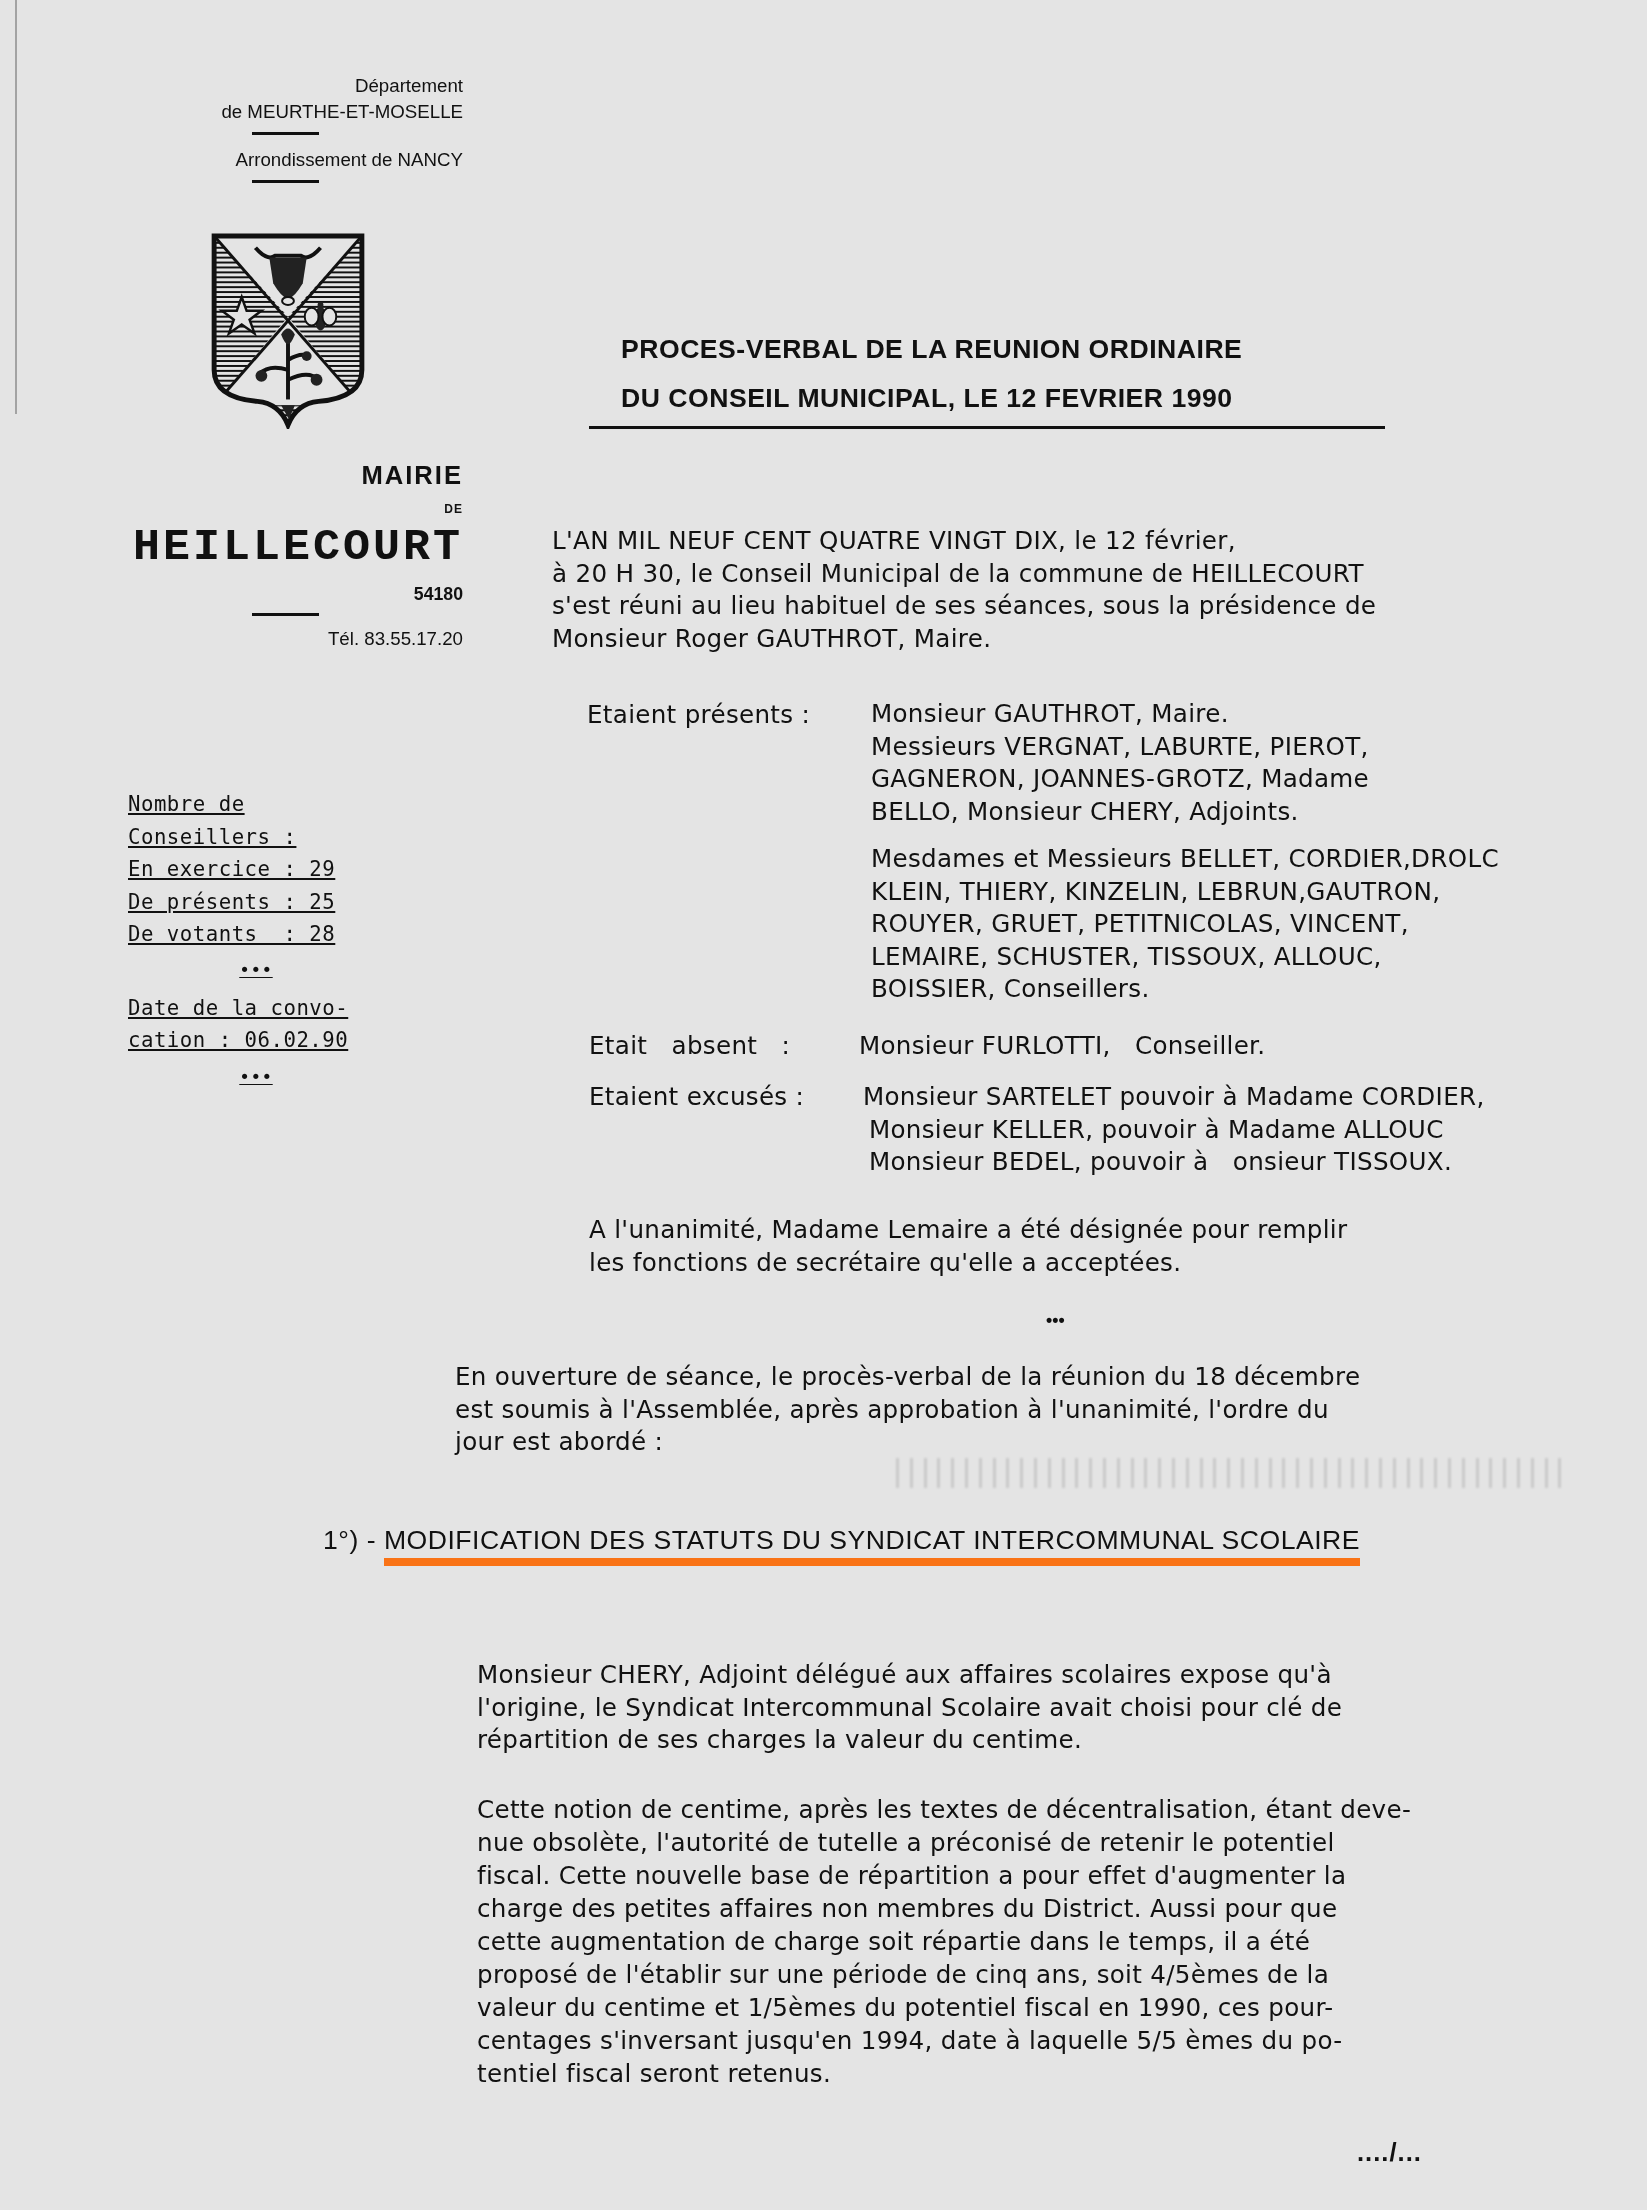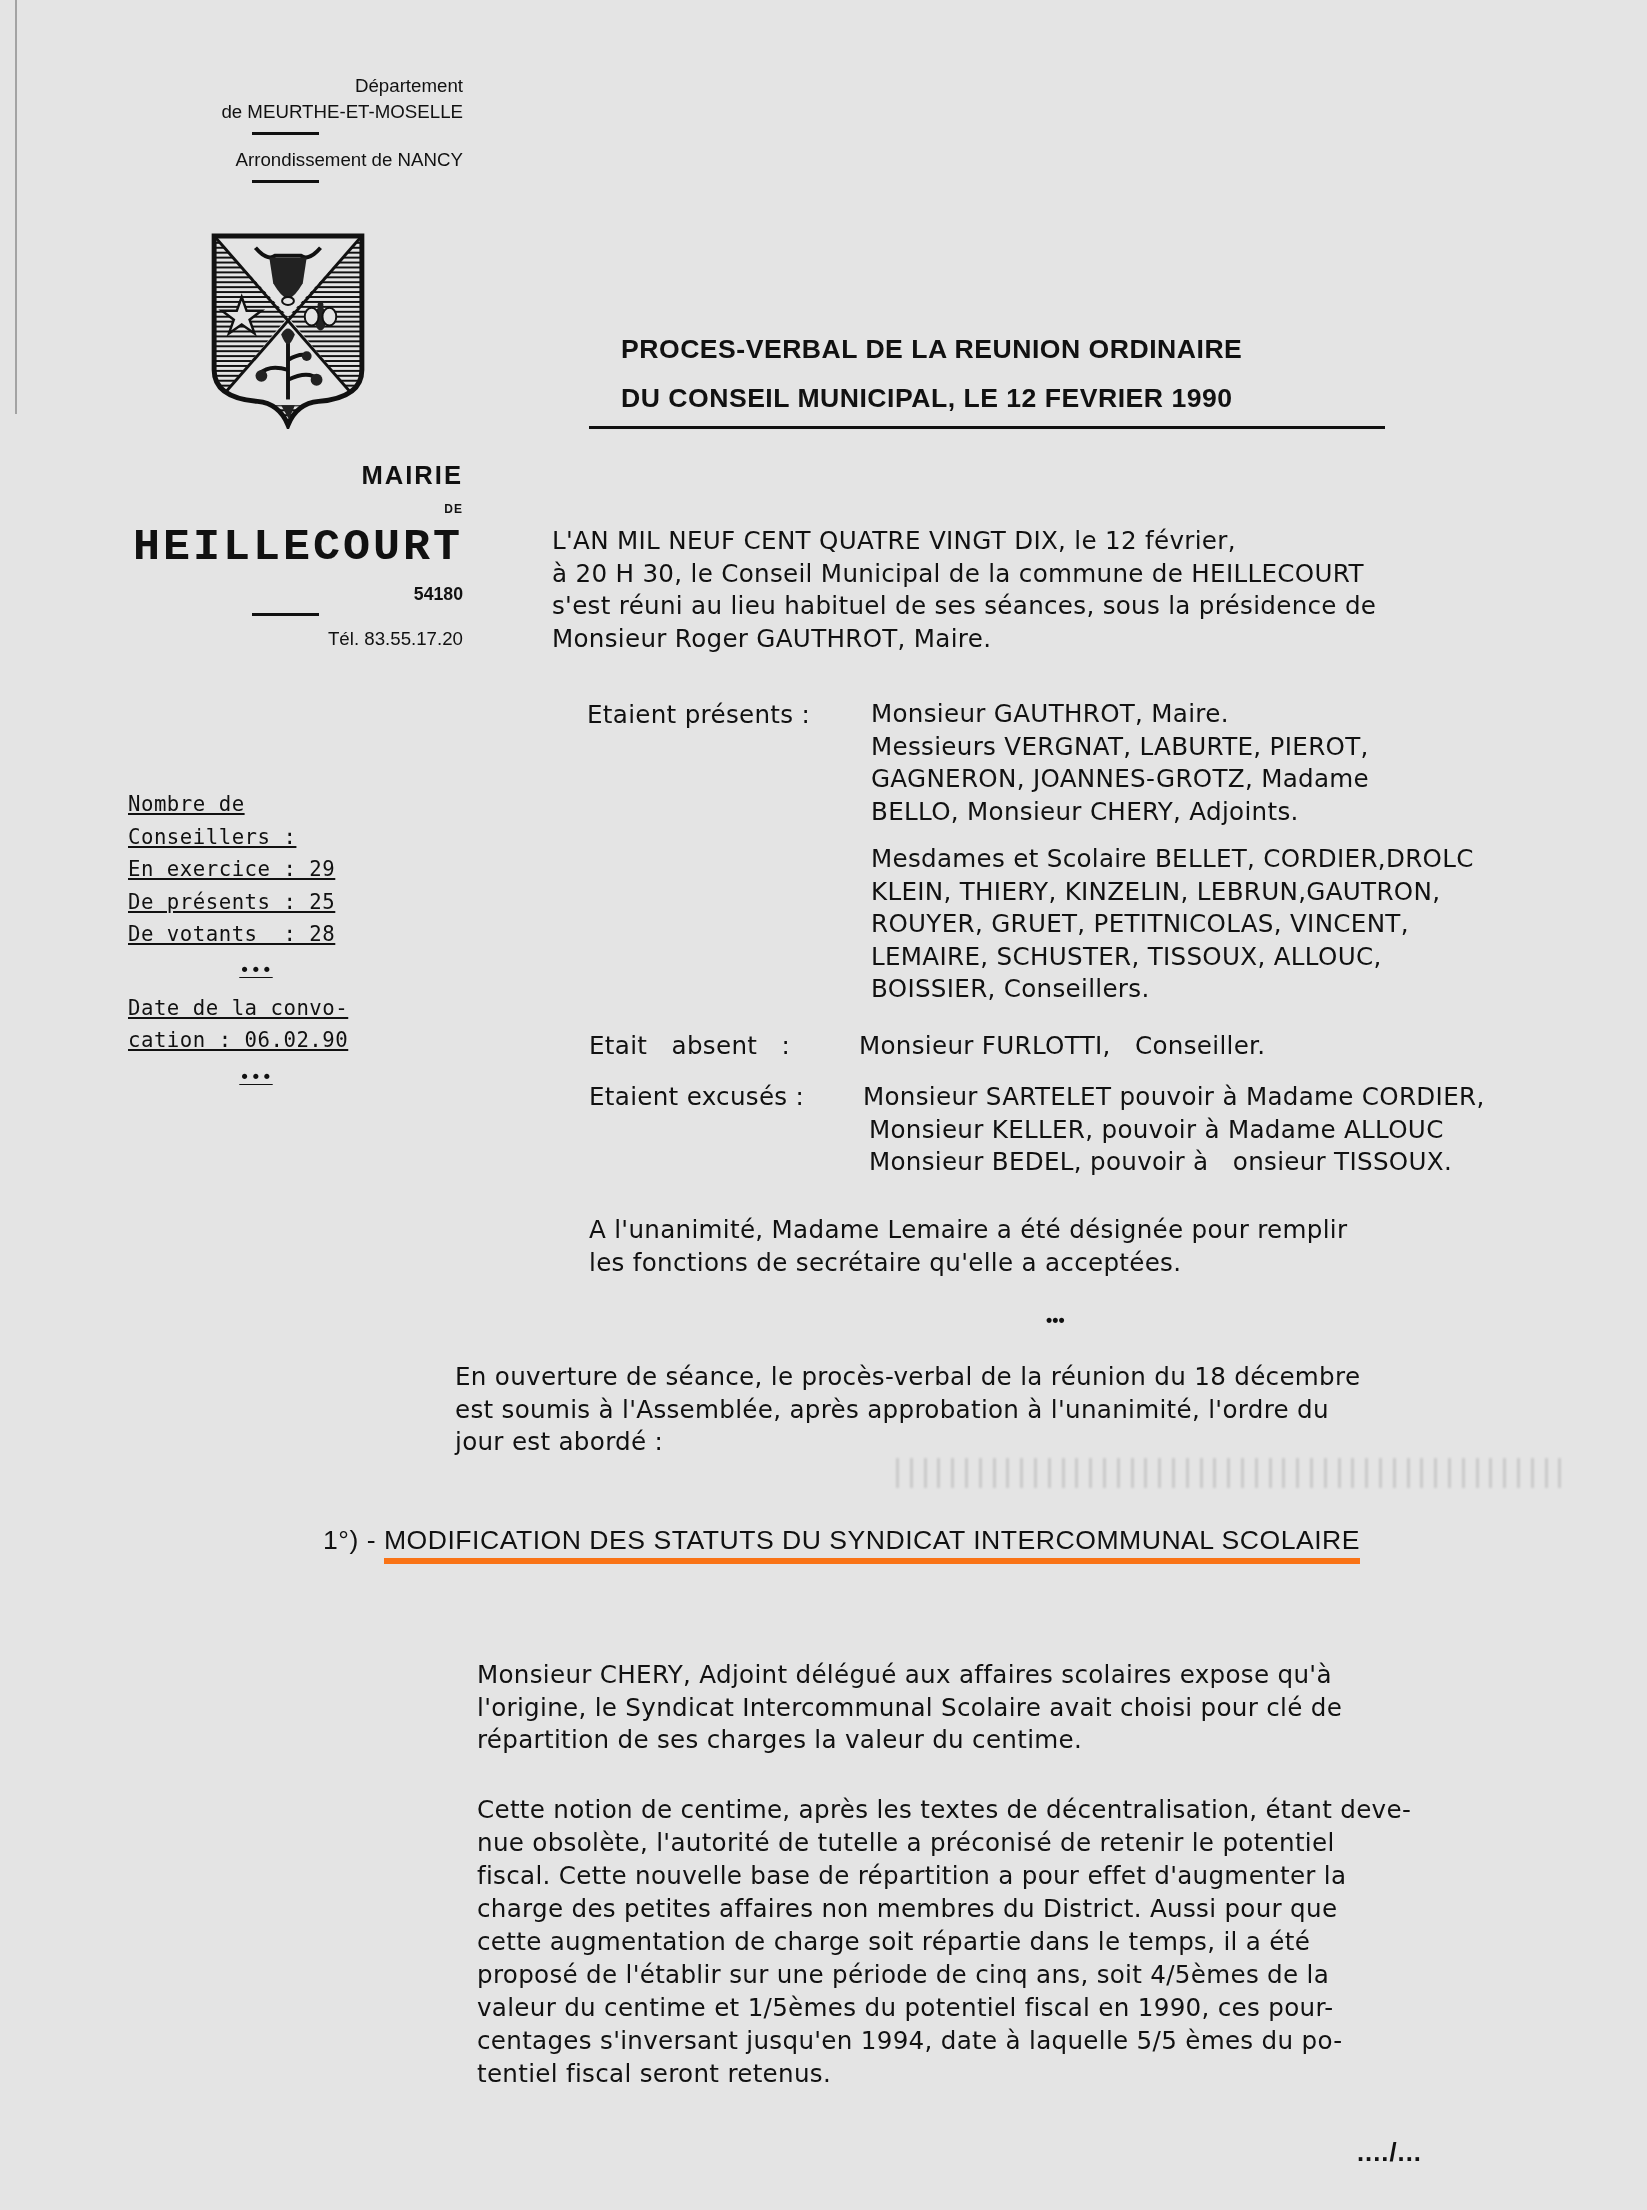--- a/index.html
+++ b/index.html
@@ -35,21 +35,21 @@
 
   .body-text { font-family: "DejaVu Sans", sans-serif; font-size: 24.6px; line-height: 32.5px; letter-spacing: 0.3px; }
   .para1 { position: absolute; left: 552px; top: 525px; }
   .line { white-space: pre; }
 
   .lbl { position: absolute; white-space: pre; }
   .stars-center { position: absolute; font-size: 17.7px; font-weight: bold; }
 
   .section-head { position: absolute; left: 323px; top: 1525px; font-size: 26.6px; letter-spacing: 0.5px; white-space: pre; }
   .section-head .num { }
-  .section-head .u { border-bottom: 6px solid #f97316; padding-bottom: 3px; }
+  .section-head .u { border-bottom: 8px solid #f97316; padding-bottom: 3px; }
 
   .noise { position: absolute; left: 896px; top: 1458px; width: 670px; height: 29.6px; opacity: .35;
     background: repeating-linear-gradient(90deg, #999 0 3px, transparent 3px 13.8px); filter: blur(1px); }
 
   .cont { position: absolute; left: 1357px; top: 2138px; font-size: 25.6px; font-weight: bold; letter-spacing: 1px; }
 </style>
 </head>
 <body>
 
 <div class="page-edge"></div>
@@ -136,21 +136,21 @@
 </div>
 
 <div class="lbl body-text" style="left:587px; top:699px;">Etaient présents :</div>
 <div class="abs body-text" style="left:871px; top:698px;">
   <div class="line">Monsieur GAUTHROT, Maire.</div>
   <div class="line">Messieurs VERGNAT, LABURTE, PIEROT,</div>
   <div class="line">GAGNERON, JOANNES-GROTZ, Madame</div>
   <div class="line">BELLO, Monsieur CHERY, Adjoints.</div>
 </div>
 <div class="abs body-text" style="left:871px; top:843px;">
-  <div class="line">Mesdames et Scolaire BELLET, CORDIER,DROLC</div>
+  <div class="line">Mesdames et Messieurs BELLET, CORDIER,DROLC</div>
   <div class="line">KLEIN, THIERY, KINZELIN, LEBRUN,GAUTRON,</div>
   <div class="line">ROUYER, GRUET, PETITNICOLAS, VINCENT,</div>
   <div class="line">LEMAIRE, SCHUSTER, TISSOUX, ALLOUC,</div>
   <div class="line">BOISSIER, Conseillers.</div>
 </div>
 
 <div class="lbl body-text" style="left:589px; top:1030px;">Etait   absent   :</div>
 <div class="lbl body-text" style="left:859px; top:1030px;">Monsieur FURLOTTI,   Conseiller.</div>
 
 <div class="lbl body-text" style="left:589px; top:1081px;">Etaient excusés :</div>

